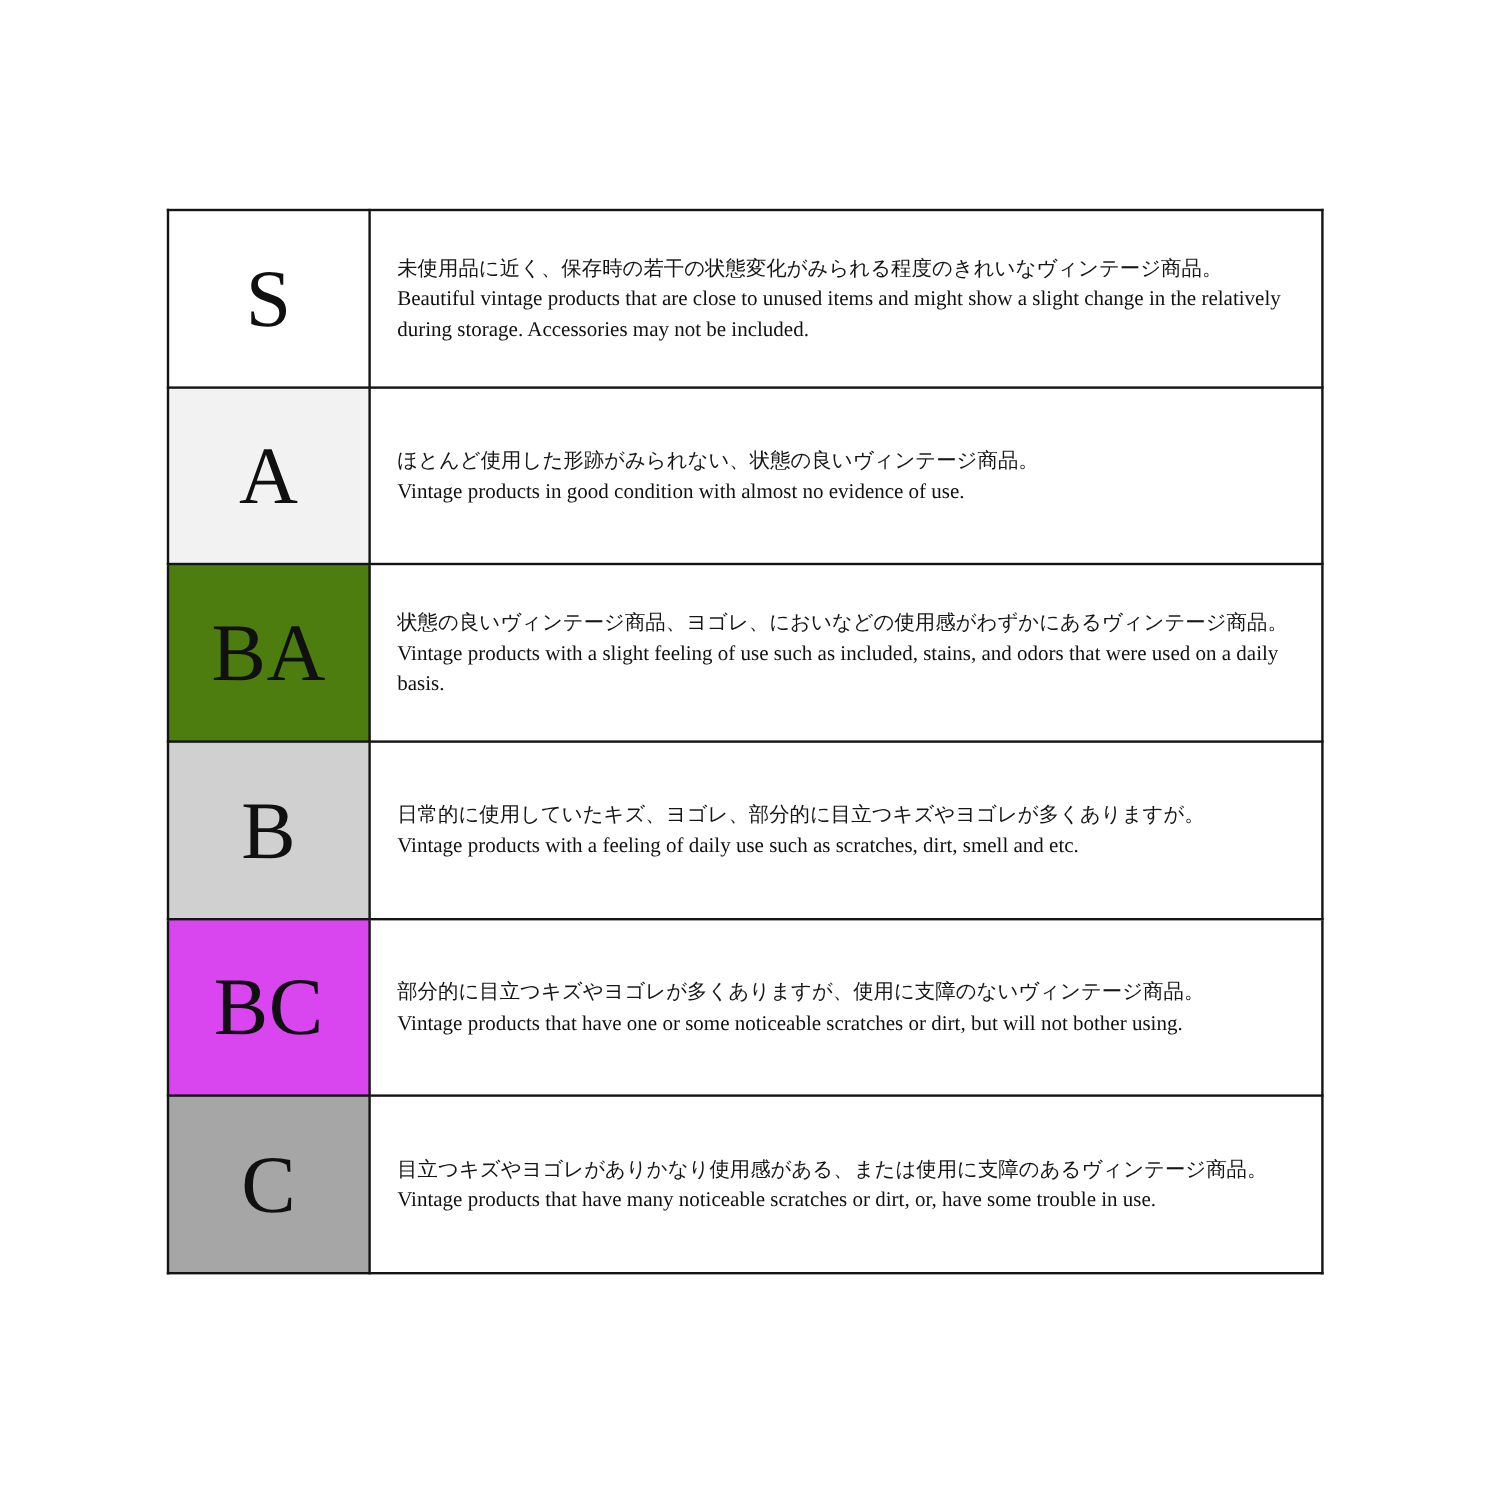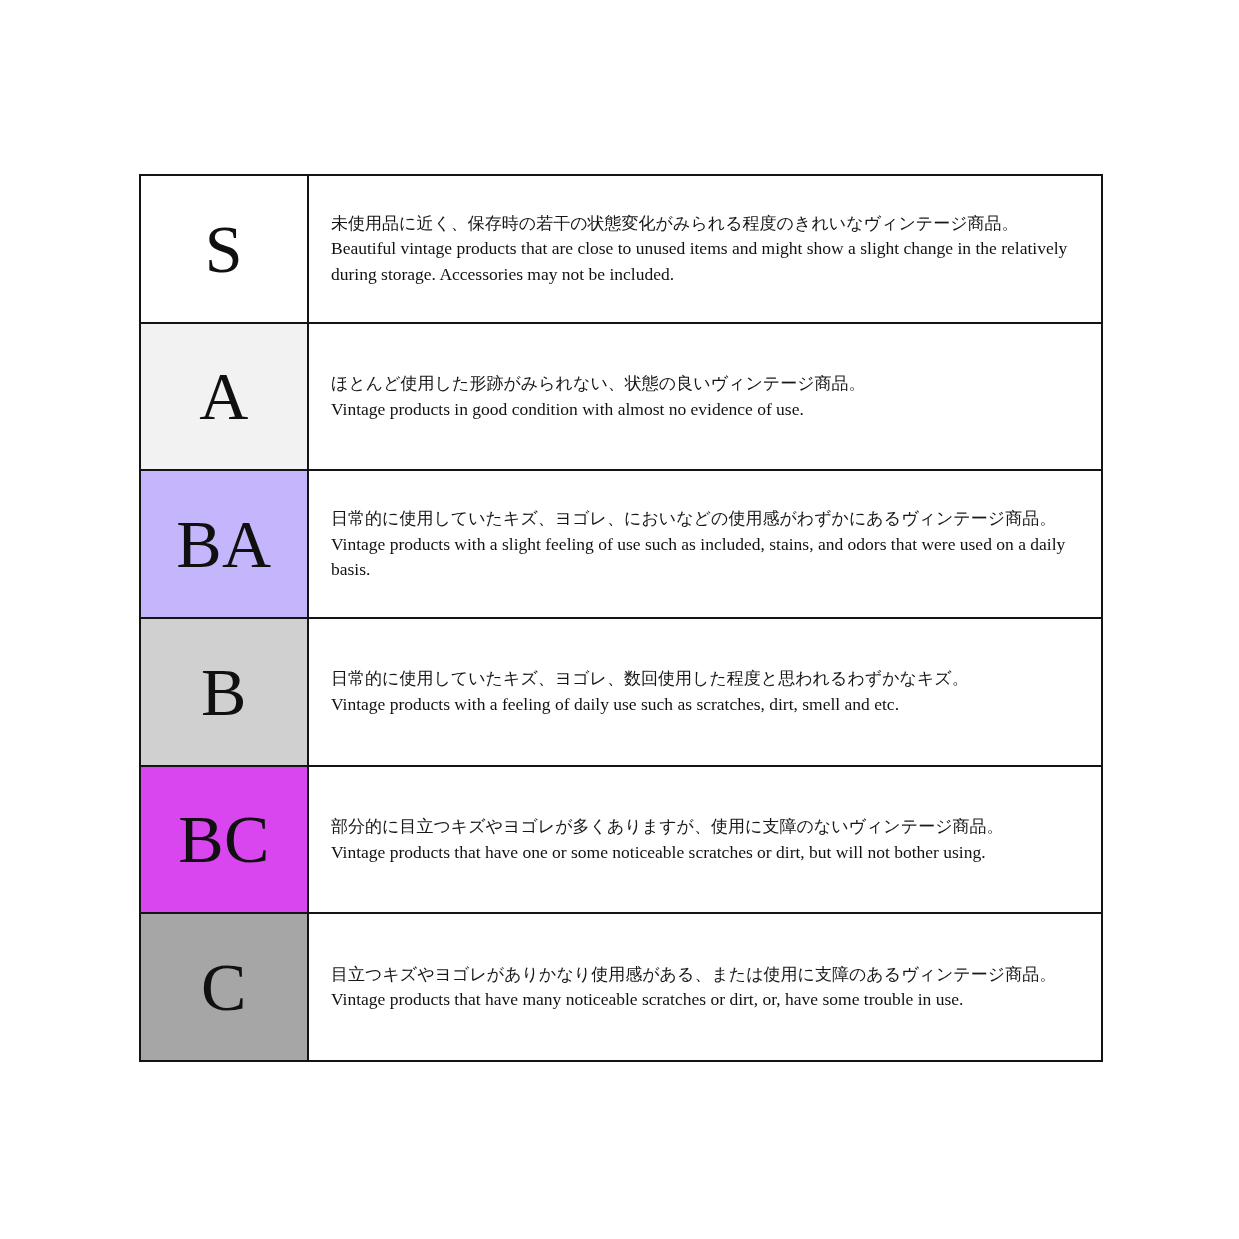--- a/index.html
+++ b/index.html
@@ -67,30 +67,30 @@
       </td>
     </tr>
     <tr class="grade-row">
       <td class="grade-cell" style="background-color: rgb(242, 242, 242);"><span>A</span></td>
       <td class="desc-cell">
         <div class="jp-line">ほとんど使用した形跡がみられない、状態の良いヴィンテージ商品。</div>
         <div class="en-line">Vintage products in good condition with almost no evidence of use.</div>
       </td>
     </tr>
     <tr class="grade-row">
-      <td class="grade-cell" style="background-color: #c4b5fd;"><span>BA</span></td>
+      <td class="grade-cell" style="background-color: #4d7c0f;"><span>BA</span></td>
       <td class="desc-cell">
-        <div class="jp-line">日常的に使用していたキズ、ヨゴレ、においなどの使用感がわずかにあるヴィンテージ商品。</div>
+        <div class="jp-line">状態の良いヴィンテージ商品、ヨゴレ、においなどの使用感がわずかにあるヴィンテージ商品。</div>
         <div class="en-line">Vintage products with a slight feeling of use such as included, stains, and odors that were used on a daily basis.</div>
       </td>
     </tr>
     <tr class="grade-row">
       <td class="grade-cell" style="background-color: rgb(208, 208, 208);"><span>B</span></td>
       <td class="desc-cell">
-        <div class="jp-line">日常的に使用していたキズ、ヨゴレ、数回使用した程度と思われるわずかなキズ。</div>
+        <div class="jp-line">日常的に使用していたキズ、ヨゴレ、部分的に目立つキズやヨゴレが多くありますが。</div>
         <div class="en-line">Vintage products with a feeling of daily use such as scratches, dirt, smell and etc.</div>
       </td>
     </tr>
     <tr class="grade-row">
       <td class="grade-cell" style="background-color: #d946ef;"><span>BC</span></td>
       <td class="desc-cell">
         <div class="jp-line">部分的に目立つキズやヨゴレが多くありますが、使用に支障のないヴィンテージ商品。</div>
         <div class="en-line">Vintage products that have one or some noticeable scratches or dirt, but will not bother using.</div>
       </td>
     </tr>

